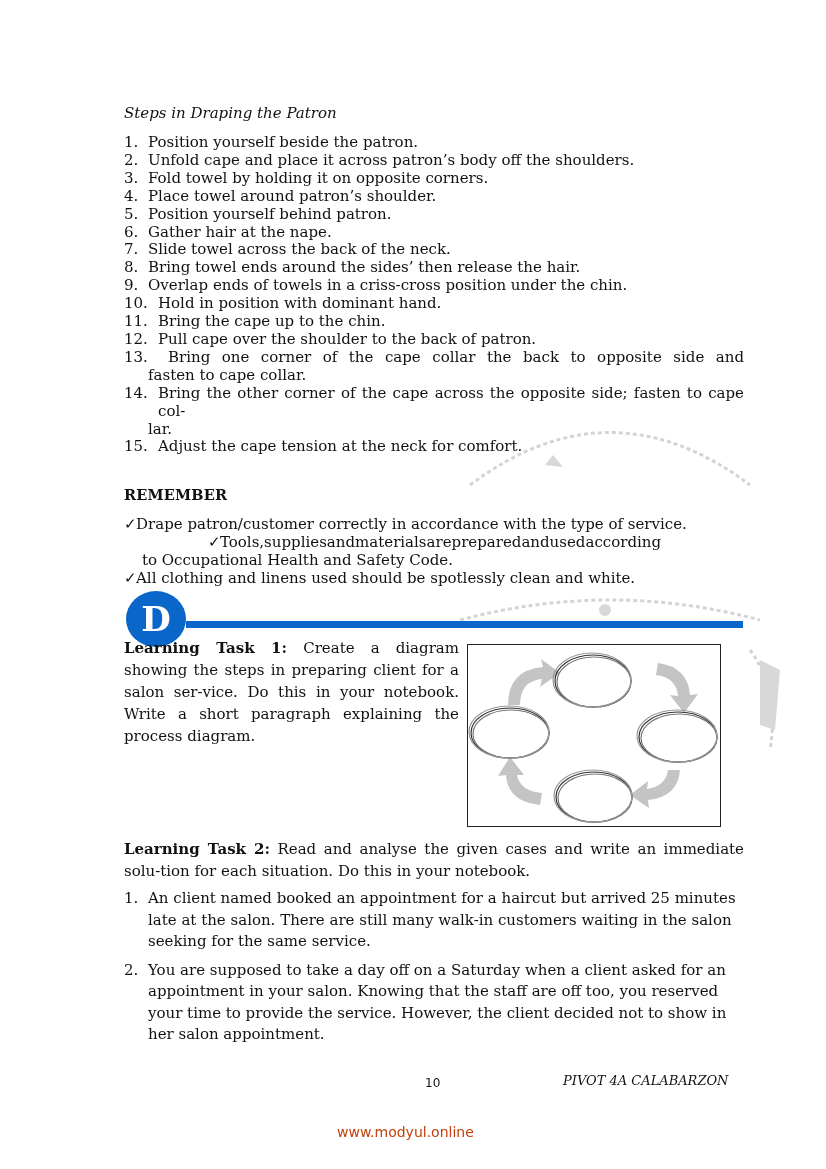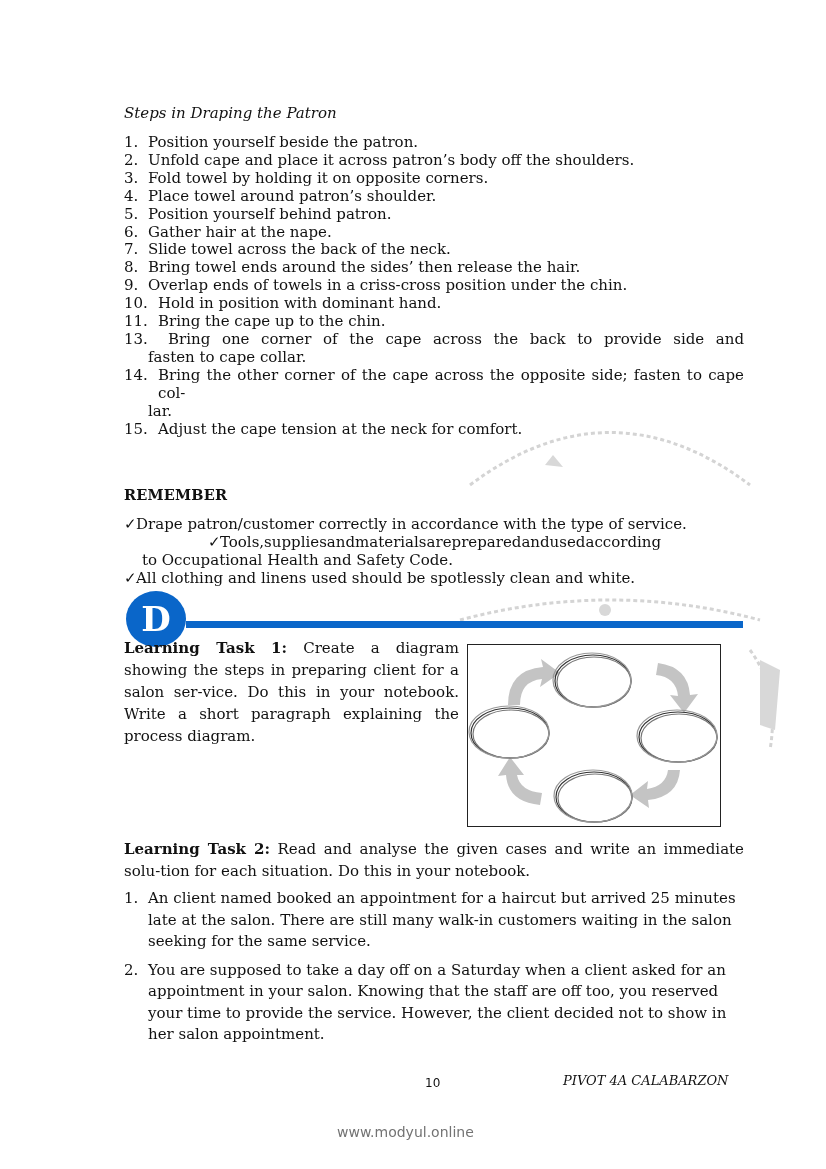--- a/index.html
+++ b/index.html
@@ -84,21 +84,21 @@
     .page-number {
       position: absolute; left: 425px; top: 1076px;
       font-family: "DejaVu Sans", sans-serif; font-size: 12px;
     }
     .footer-right {
       position: absolute; left: 563px; top: 1073px;
       font-size: 13px; font-style: italic;
     }
     .site {
       position: absolute; left: 337px; top: 1124px;
-      font-family: "DejaVu Sans", sans-serif; font-size: 14px; color: #737373;
+      font-family: "DejaVu Sans", sans-serif; font-size: 14px; color: #c2410c;
     }
   </style>
 </head>
 <body>
 
 <div class="page">
 
   <svg class="watermark" viewBox="0 0 360 380">
     <g fill="none" stroke="#d4d4d4" stroke-width="3" stroke-dasharray="4 3">
       <path d="M40 95 Q180 -10 320 95"></path>
@@ -153,22 +153,26 @@
       </li>
     <li>
         <span class="num two">10.</span>
         <span class="txt">Hold in position with dominant hand.</span>
       </li>
     <li>
         <span class="num two">11.</span>
         <span class="txt">Bring the cape up to the chin.</span>
       </li>
     <li>
+        <span class="num two">12.</span>
+        <span class="txt">Pull cape over the shoulder to the back of patron.</span>
+      </li>
+    <li>
         <span class="num two" style="min-width:44px">13.</span>
-        <span class="txt just">Bring one corner of the cape across the back to provide side and</span>
+        <span class="txt just">Bring one corner of the cape collar the back to opposite side and</span>
       </li>
     <li class="cont">
         <span class="txt">fasten to cape collar.</span>
       </li>
     <li>
         <span class="num two">14.</span>
         <span class="txt just">Bring the other corner of the cape across the opposite side; fasten to cape col-</span>
       </li>
     <li class="cont">
         <span class="txt">lar.</span>

